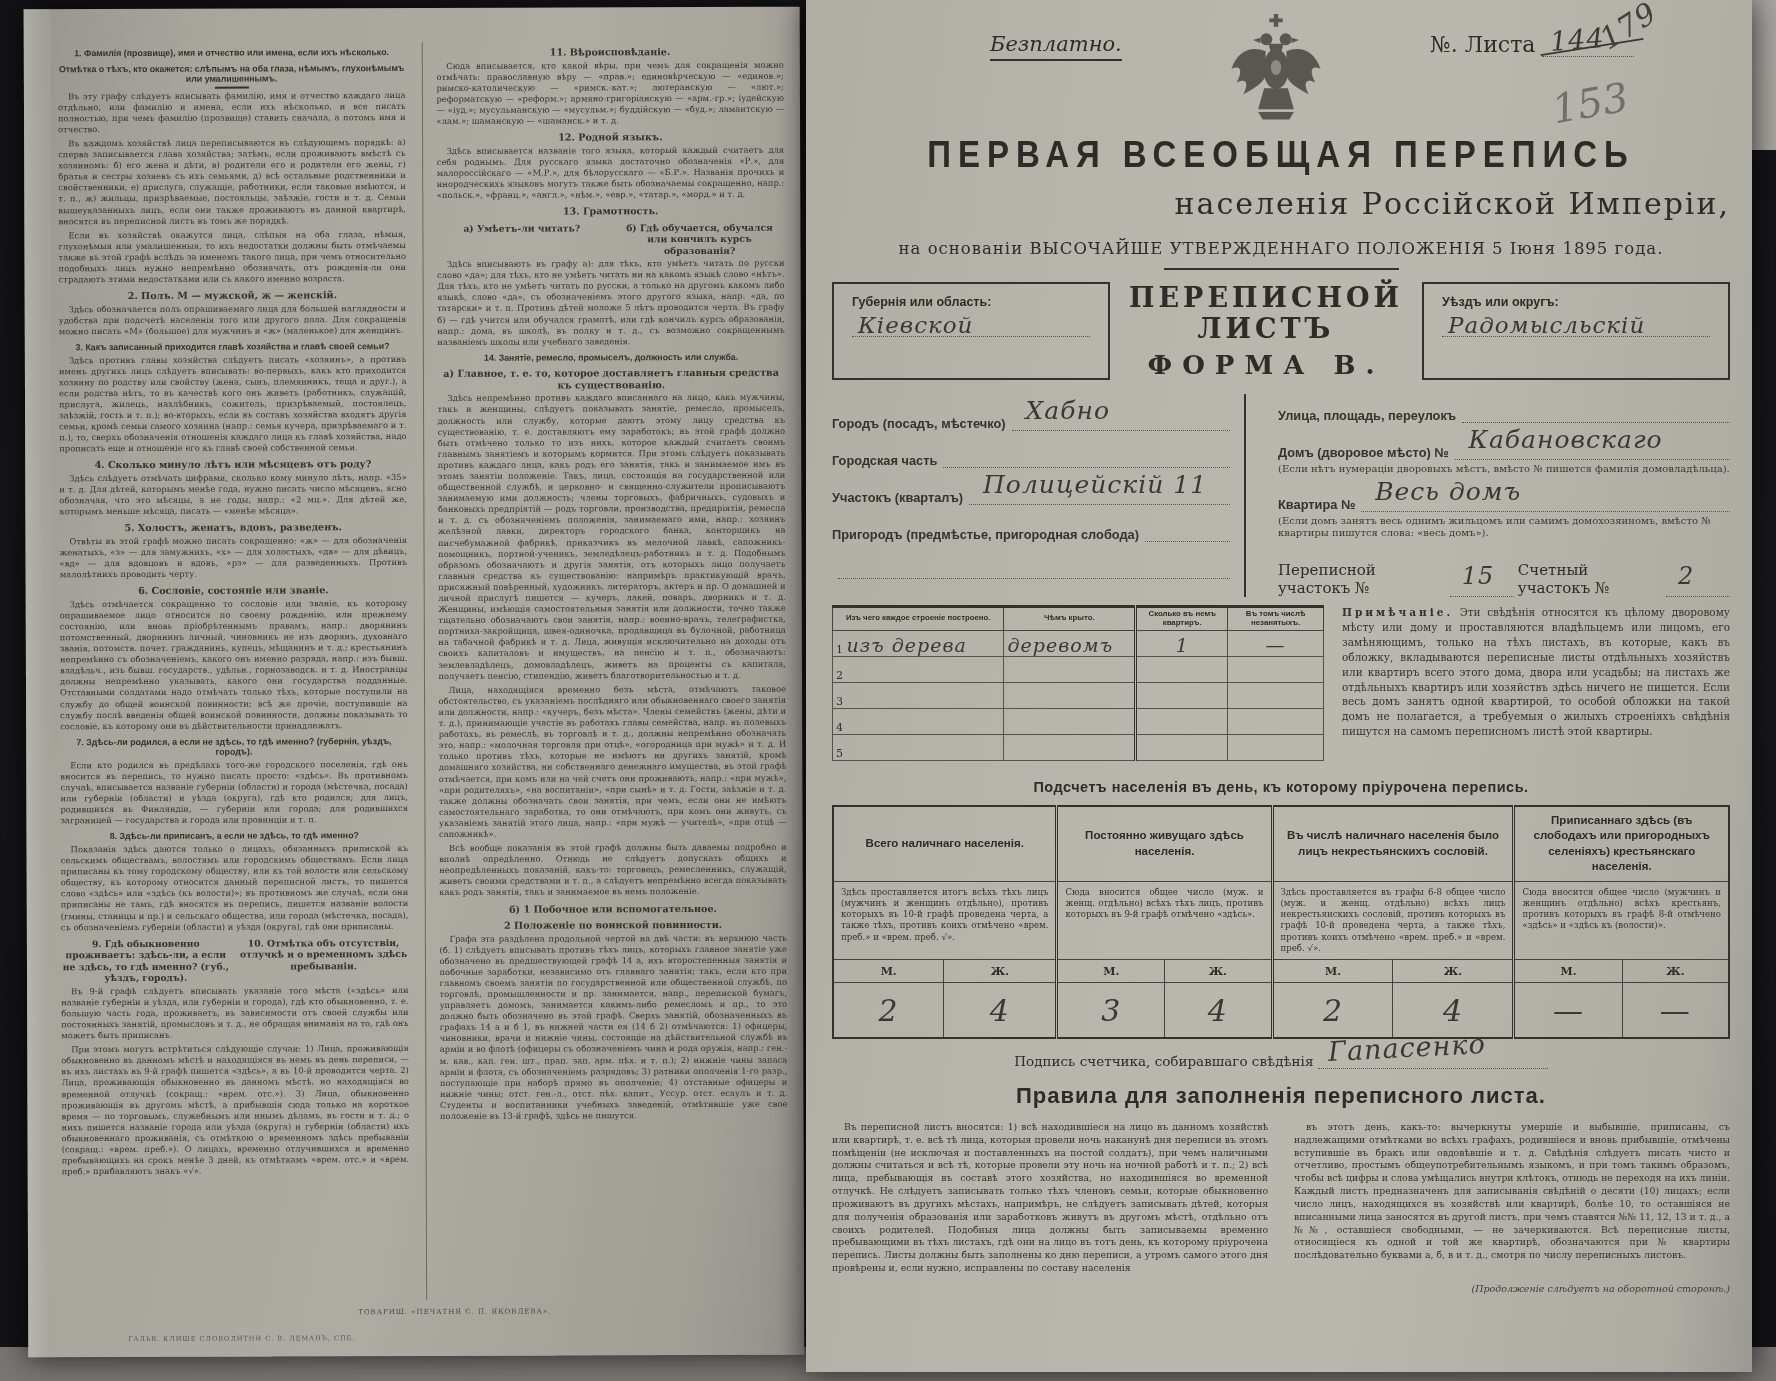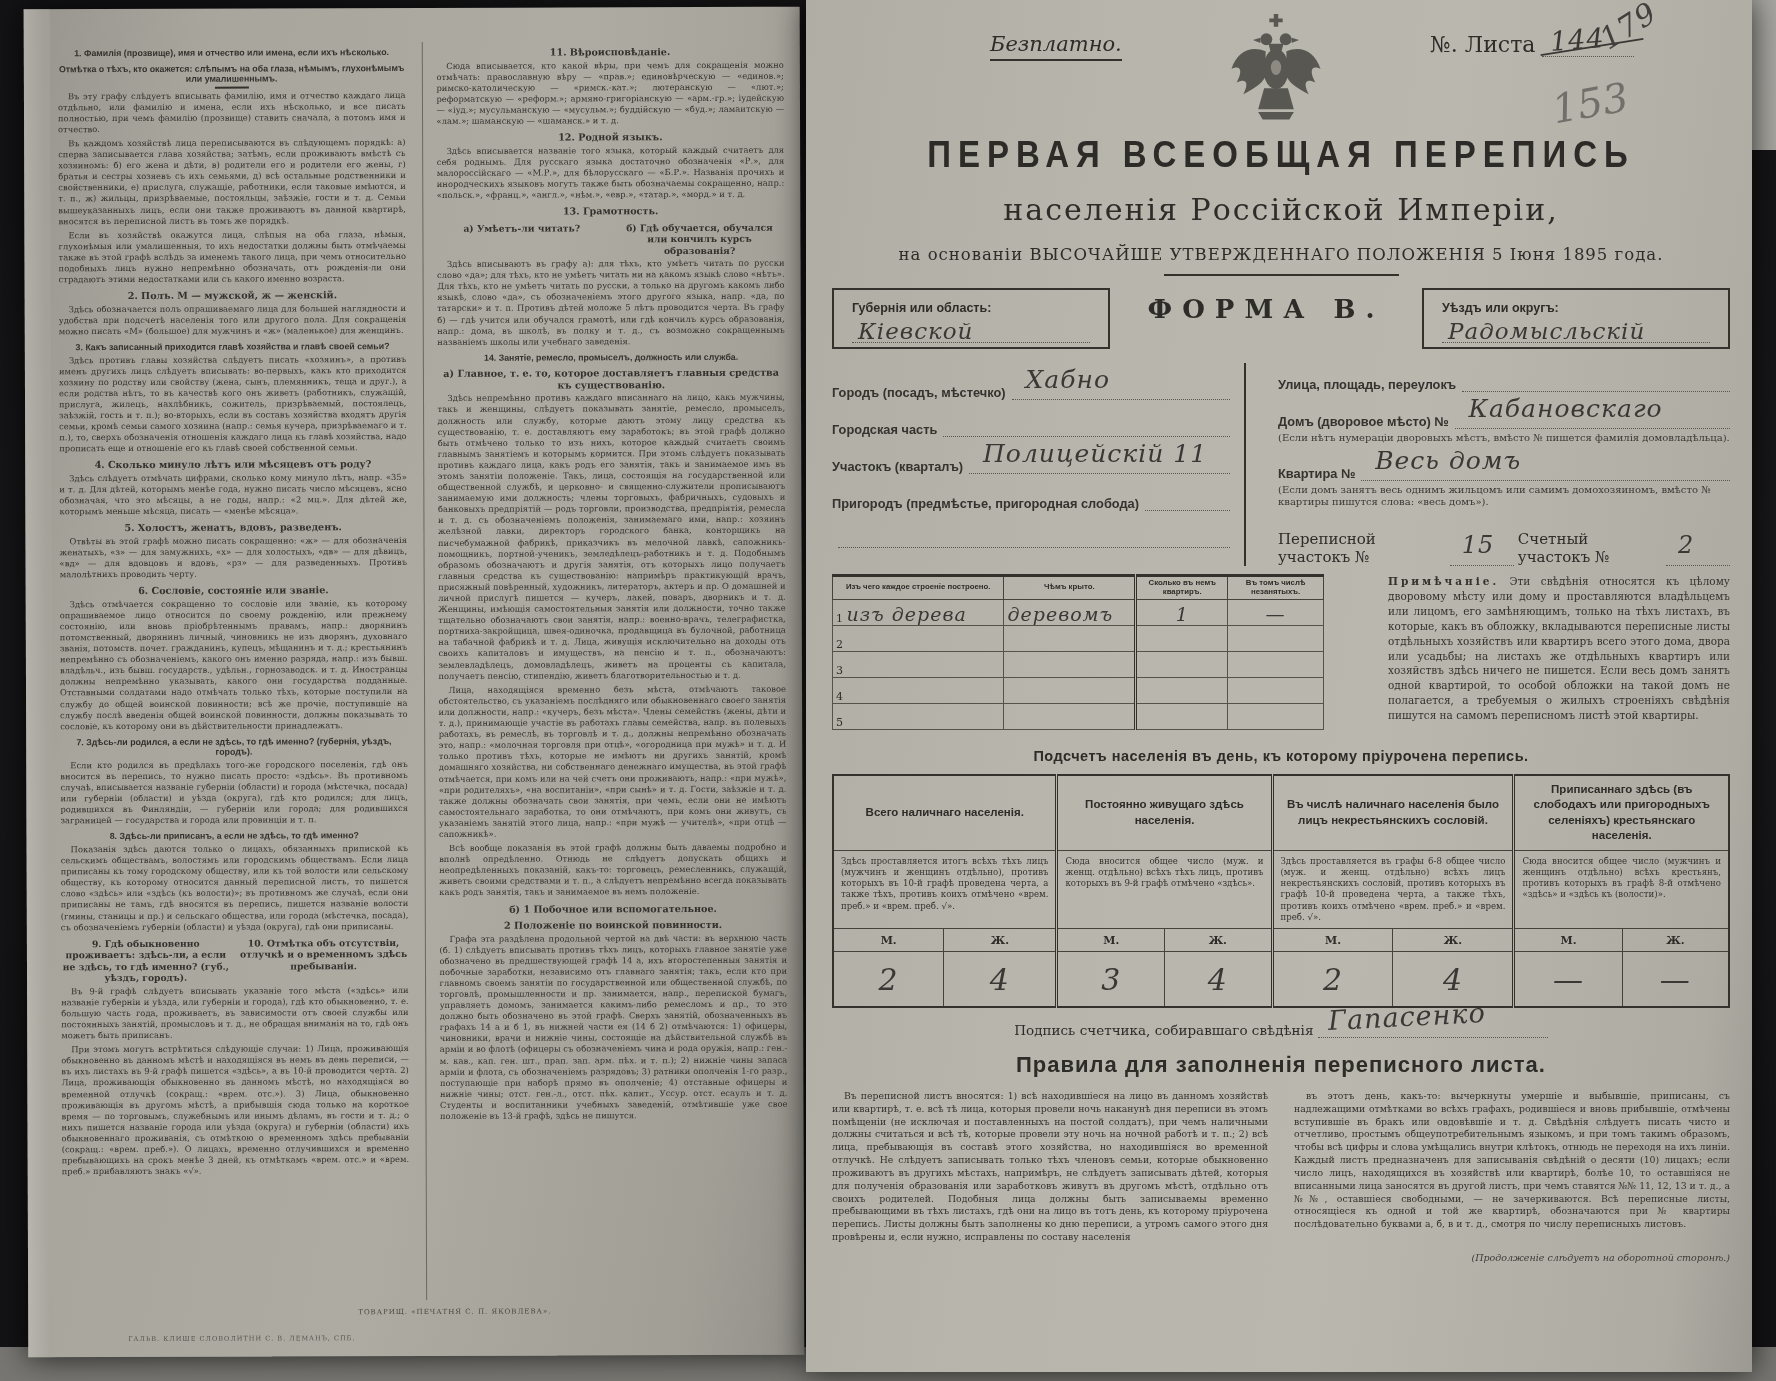--- a/index.html
+++ b/index.html
@@ -34,21 +34,21 @@
   .eaglebox{flex:1;display:flex;justify-content:center;margin-top:2px;}
   .sheetno{width:300px;margin-top:26px;position:relative;font-size:22px;white-space:nowrap;}
   .sheetno .dot{display:inline-block;width:92px;border-bottom:1px dotted #5a574f;position:relative;height:22px;vertical-align:bottom;}
   .hw{font-family:"DejaVu Serif",serif;font-style:italic;color:#3a3835;letter-spacing:1px;}
   .ink-no{position:absolute;left:8px;top:-10px;font-size:27px;transform:rotate(-4deg);}
   .strike{position:absolute;left:-2px;top:12px;width:104px;border-top:2px solid #3a3835;transform:rotate(-9deg);}
   .alt-no{position:absolute;right:-24px;top:-26px;font-size:30px;transform:rotate(-32deg);color:#413f3b;}
   .pencil-no{position:absolute;right:6px;top:46px;font-size:40px;transform:rotate(-10deg);color:#716f6a;font-style:italic;}
   .t1{text-align:center;font-family:"Liberation Sans",sans-serif;font-weight:bold;font-size:33px;
       letter-spacing:7px;transform:scaleY(1.12);margin-top:2px;color:#2d2b27;}
-  .t2{text-align:center;font-size:30px;margin-top:18px;letter-spacing:2px;}
+  .t2{text-align:right;font-size:30px;margin-top:12px;letter-spacing:2px;}
   .t3{text-align:center;font-size:16.5px;margin-top:18px;letter-spacing:1px;}
   .hr-small{width:235px;border-top:2px solid #33312c;margin:10px auto 0;}
   .form-top{display:flex;margin-top:12px;align-items:stretch;}
   .fbox{border:2px solid #33312c;padding:7px 18px 4px;position:relative;}
   .fbox .lab{font-family:"Liberation Sans",sans-serif;font-weight:bold;font-size:12.5px;}
   .fbox .dotline{display:block;border-bottom:1px dotted #5a574f;height:26px;position:relative;}
   .fbox .hw{font-size:23px;position:absolute;left:6px;top:2px;white-space:nowrap;}
   .fbox.gub{width:238px;}
   .fbox.uyz{width:268px;}
   .ftitle{flex:1;text-align:center;}
@@ -61,21 +61,21 @@
   .frow .lab{white-space:nowrap;font-family:"Liberation Sans",sans-serif;font-size:12.8px;font-weight:bold;color:#35332e;}
   .frow .fill{flex:1;border-bottom:1px dotted #5a574f;height:16px;position:relative;margin-left:6px;}
   .frow .hw{position:absolute;left:14px;top:-18px;font-size:25px;white-space:nowrap;}
   .fnote{font-size:10px;margin-top:3px;color:#3a3833;line-height:1.2;}
   .uchrow{margin-top:22px;font-size:15px;display:flex;align-items:flex-end;gap:4px;}
   .uchrow .seg{border-bottom:1px dotted #5a574f;width:74px;height:18px;position:relative;}
   .uchrow .hw{position:absolute;left:12px;top:-16px;font-size:24px;}
   .bq{margin-top:22px;font-size:16.5px;font-style:italic;font-weight:bold;display:flex;align-items:flex-end;}
   .bq .seg{border-bottom:1px dotted #5a574f;width:120px;height:16px;position:relative;margin-left:8px;}
   .bq .hw{position:absolute;left:28px;top:-20px;font-size:24px;}
-  .brow{display:flex;margin-top:8px;gap:46px;}
+  .brow{display:flex;margin-top:8px;}
   table{border-collapse:collapse;}
   .btable{width:492px;}
   .btable th{border:1px solid #45423c;border-top:3px solid #33312c;font-size:7.8px;font-weight:bold;
      padding:2px 2px;line-height:1.15;font-family:"Liberation Sans",sans-serif;}
   .btable td{border:1px solid #55524a;height:25px;font-size:11px;padding:0 3px;vertical-align:bottom;position:relative;}
   .btable .dbl{border-left:3px double #33312c;}
   .btable .num{font-size:11px;vertical-align:middle;}
   .btable .hw{font-size:19px;white-space:nowrap;}
   .bnote{flex:1;padding-left:18px;font-size:10.5px;line-height:1.42;text-align:justify;color:#34322d;}
   .bnote .nl{letter-spacing:3px;font-weight:bold;}
@@ -199,20 +199,21 @@
       <div class="hr-small"></div>
 
       <div class="form-top">
         <div class="fbox gub">
           <span class="lab">Губернія или область:</span>
           <span class="dotline">
               <span class="hw">Кіевской</span>
             </span>
         </div>
         <div class="ftitle">
+          <div class="a">ПЕРЕПИСНОЙ ЛИСТЪ</div>
           <div class="b">ФОРМА В.</div>
         </div>
         <div class="fbox uyz">
           <span class="lab">Уѣздъ или округъ:</span>
           <span class="dotline">
               <span class="hw">Радомысльскій</span>
             </span>
         </div>
       </div>
 

